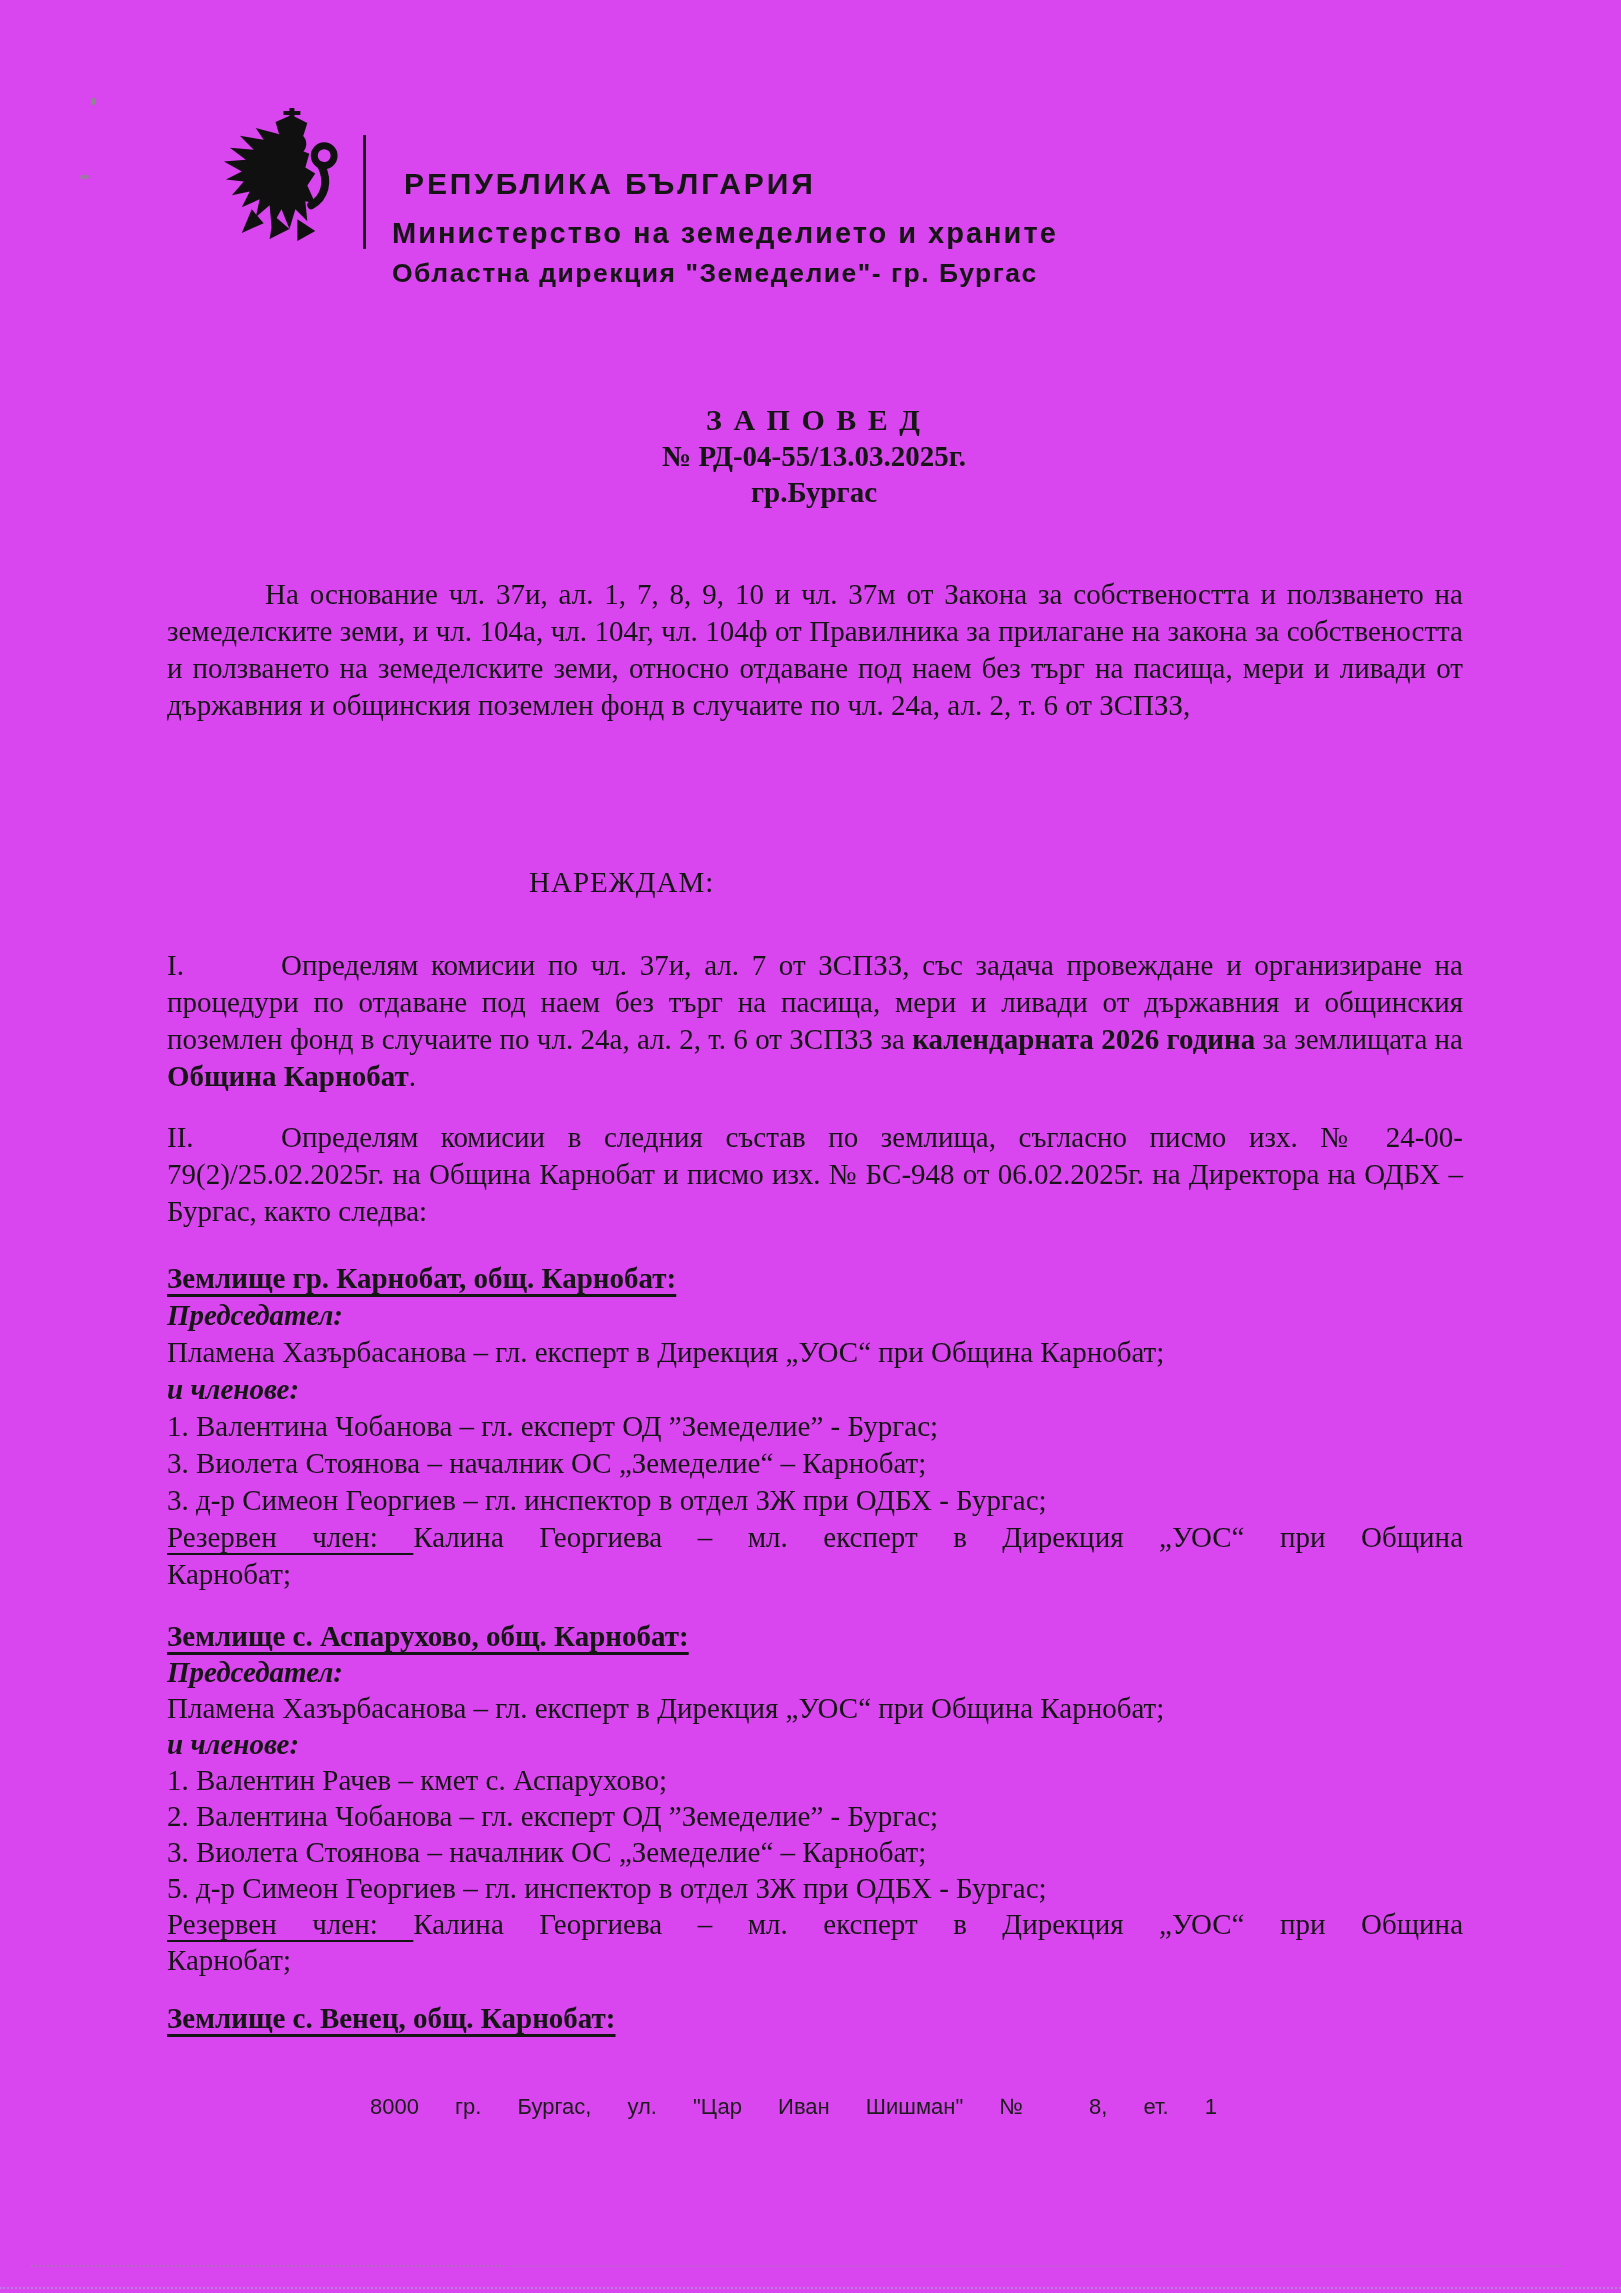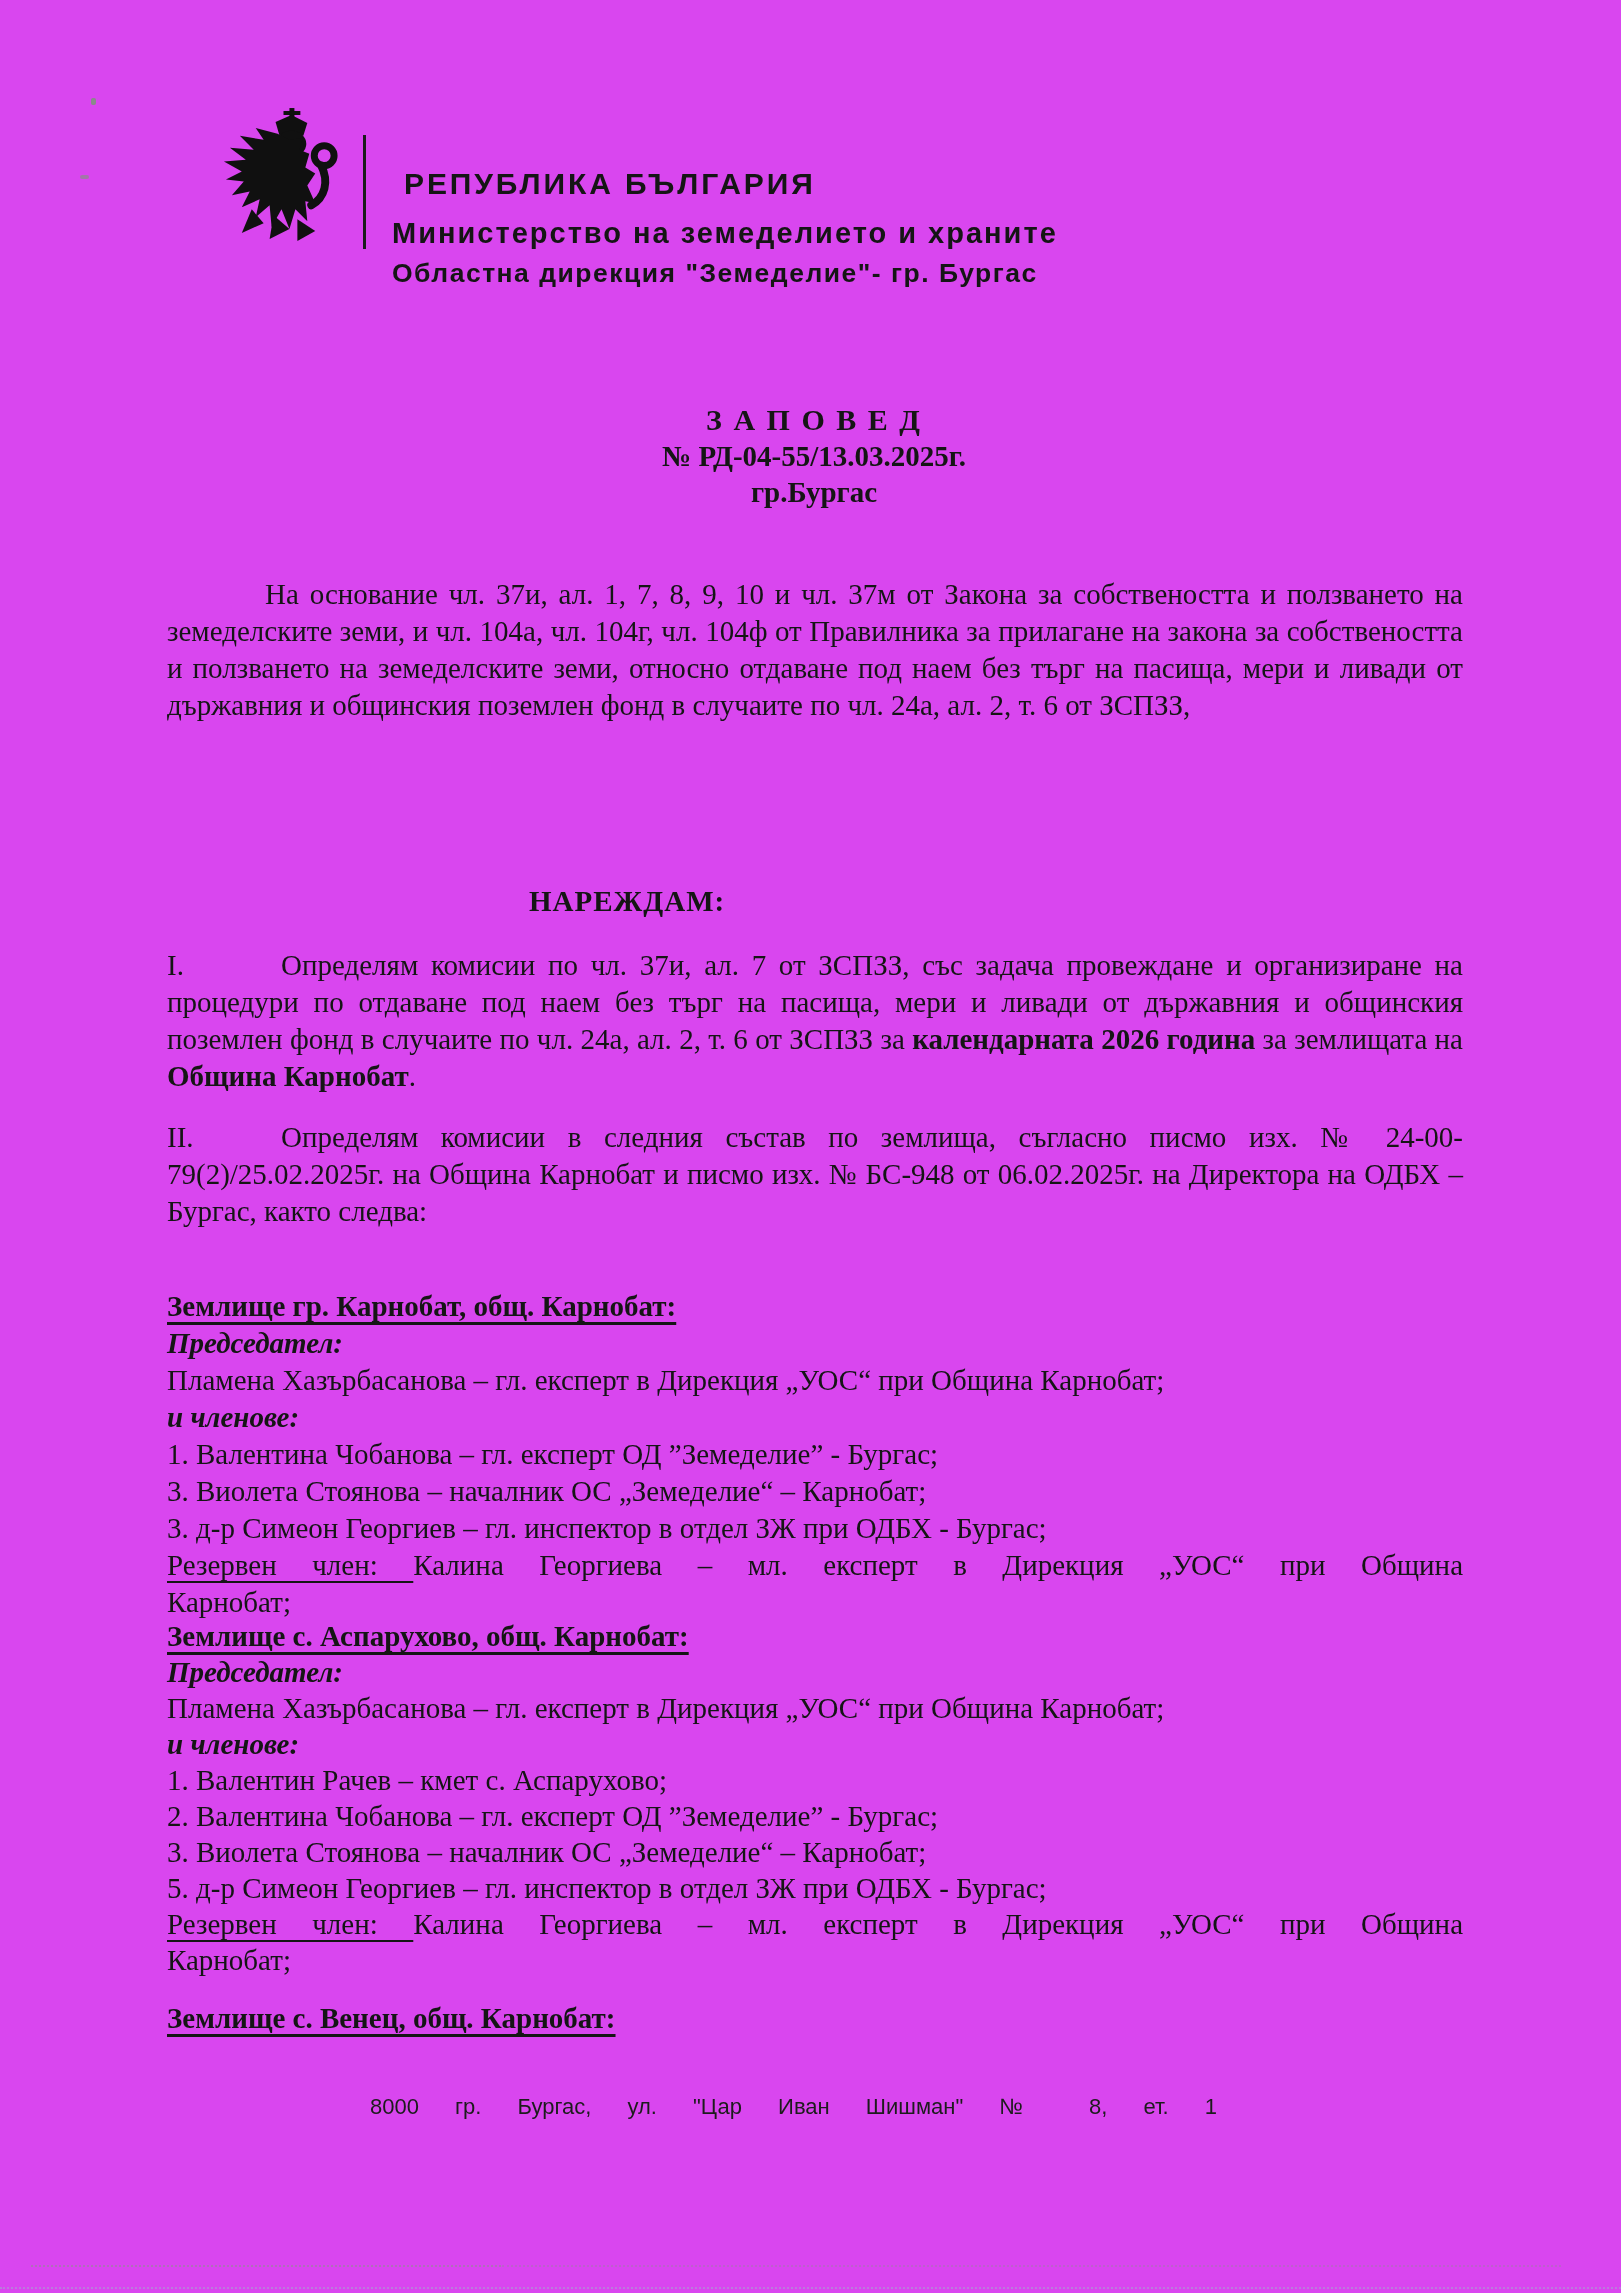--- a/index.html
+++ b/index.html
@@ -22,29 +22,29 @@
   .org3 { left:392px; top:258px; font-size:26.5px; letter-spacing:1.5px; }
 
   
   .title-block { position:absolute; left:167px; top:402px; width:1294px; text-align:center;
                  font-weight:700; font-size:29px; line-height:36px; }
   .title-block .main { font-size:30px; letter-spacing:2px; }
 
   
   .body-par { position:absolute; left:167px; width:1296px; font-size:29px; line-height:37px; text-align:justify; }
   .preamble { top:576px; text-indent:98px; }
-  .order-heading { position:absolute; left:529px; top:866px; font-size:29px; font-weight:700; letter-spacing:1px;margin-top:19px; }
+  .order-heading { position:absolute; left:529px; top:866px; font-size:29px; font-weight:400; letter-spacing:1px; }
   .item1 { top:947px; }
   .item2 { top:1119px; }
   .numeral { display:inline-block; width:114px; }
   b, .bold { font-weight:700; }
 
   
   .section { position:absolute; left:167px; width:1296px; font-size:29px; line-height:37px; }
-  .sec1 { top:1260px;margin-top:28px; }
+  .sec1 { top:1260px; }
   .sec2 { top:1618px; line-height:36px; }
   .sec3 { top:2000px; }
   .sec-heading { font-weight:700; }
   .sec-heading span { text-decoration:underline; text-decoration-thickness:2.5px; text-underline-offset:5.9px; }
   .lbl { font-weight:700;font-style:italic; }
   .reserve-first { text-align:justify; text-align-last:justify; }
   .reserve-label { text-decoration:underline; text-decoration-thickness:2px; text-underline-offset:5.9px; }
 
   
   .footer { position:absolute; left:370px; top:2094px; width:847px;

